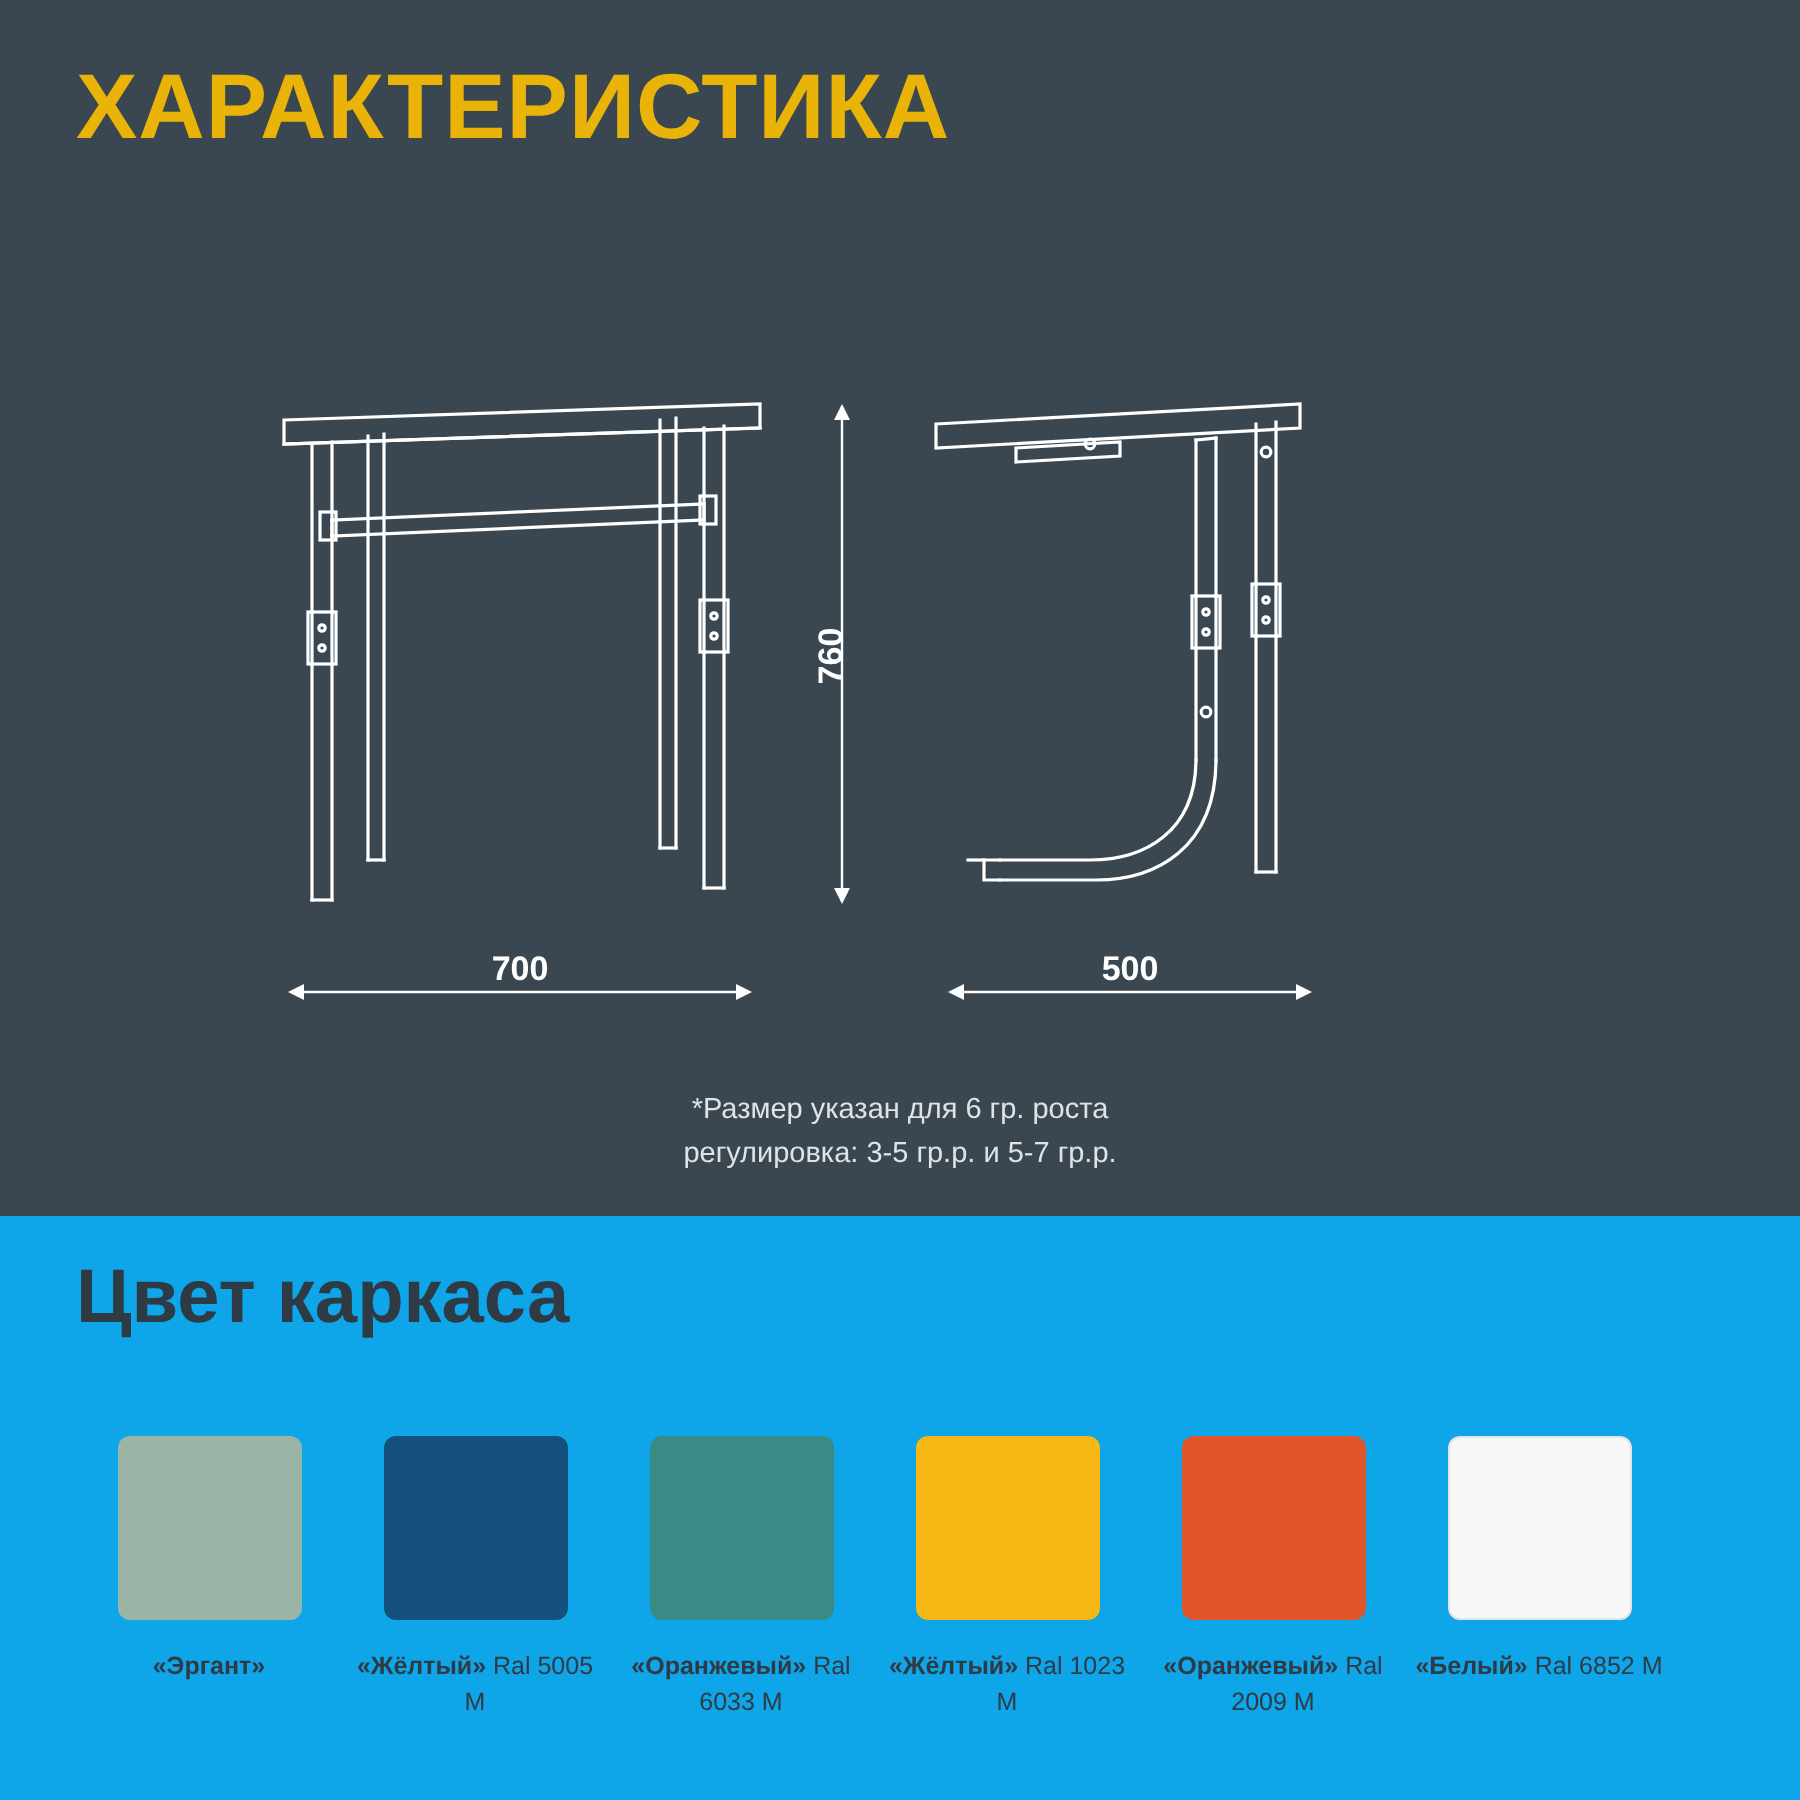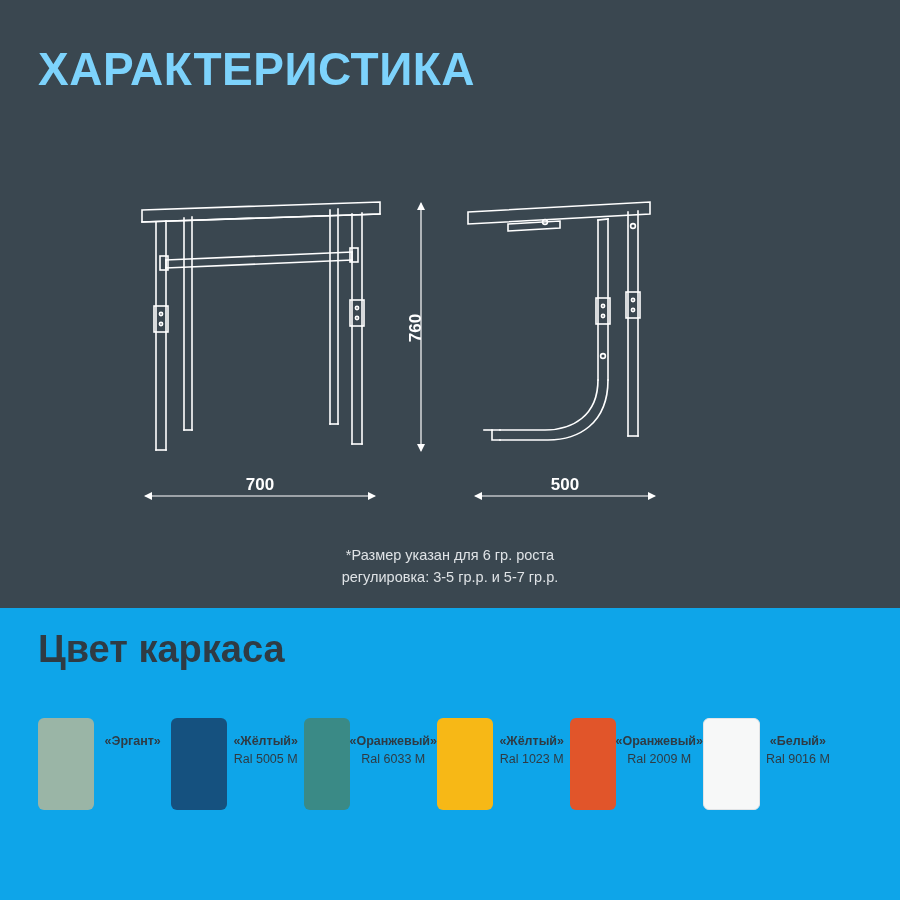--- a/index.html
+++ b/index.html
@@ -16,25 +16,25 @@
   
   .spec-section {
     position: absolute;
     left: 0; top: 0;
     width: 900px; height: 608px;
     background: #3a4750;
     color: #ffffff;
   }
   .spec-title {
     position: absolute;
-    left: 38px; top: 44px;
+    left: 38px; top: 28px;
     font-size: 46px;
     font-weight: bold;
     letter-spacing: 0.5px;
-    color: #7dd3fc;
+    color: #eab308;
     margin: 0;
     line-height: 1.1;
   }
   .spec-subtitle {
     position: absolute;
     left: 40px; top: 115px;
     font-size: 16.5px;
     font-weight: bold;
     letter-spacing: 0.6px;
     color: #e8eaec;
@@ -78,22 +78,22 @@
     position: absolute;
     left: 38px; top: 110px;
     width: 830px;
     display: flex;
     justify-content: flex-start;
     gap: 0;
   }
   .swatch-cell {
     width: 133px;
     display: flex;
-    flex-direction: row;
-    align-items: flex-start;
+    flex-direction: column;
+    align-items: center;
   }
   .swatch-chip {
     width: 92px;
     height: 92px;
     border-radius: 6px;
   }
   .swatch-chip.bordered { border: 1px solid #e2e4e6; }
   .swatch-caption {
     margin-top: 14px;
     width: 125px;
@@ -227,18 +227,18 @@
         <div class="swatch-cell">
           <div class="swatch-chip" style="background: rgb(247, 184, 22);"></div>
           <div class="swatch-caption"><span class="nm">«Жёлтый»</span><span> Ral 1023 М</span></div>
         </div>
         <div class="swatch-cell">
           <div class="swatch-chip" style="background: rgb(225, 85, 42);"></div>
           <div class="swatch-caption"><span class="nm">«Оранжевый»</span><span> Ral 2009 М</span></div>
         </div>
         <div class="swatch-cell">
           <div class="swatch-chip bordered" style="background: rgb(247, 248, 248);"></div>
-          <div class="swatch-caption"><span class="nm">«Белый»</span><span> Ral 9016 М</span></div>
+          <div class="swatch-caption"><span class="nm">«Белый»</span><span> Ral 6852 М</span></div>
         </div>
       </div>
   </section>
 
 </div>
 
 </body></html>

